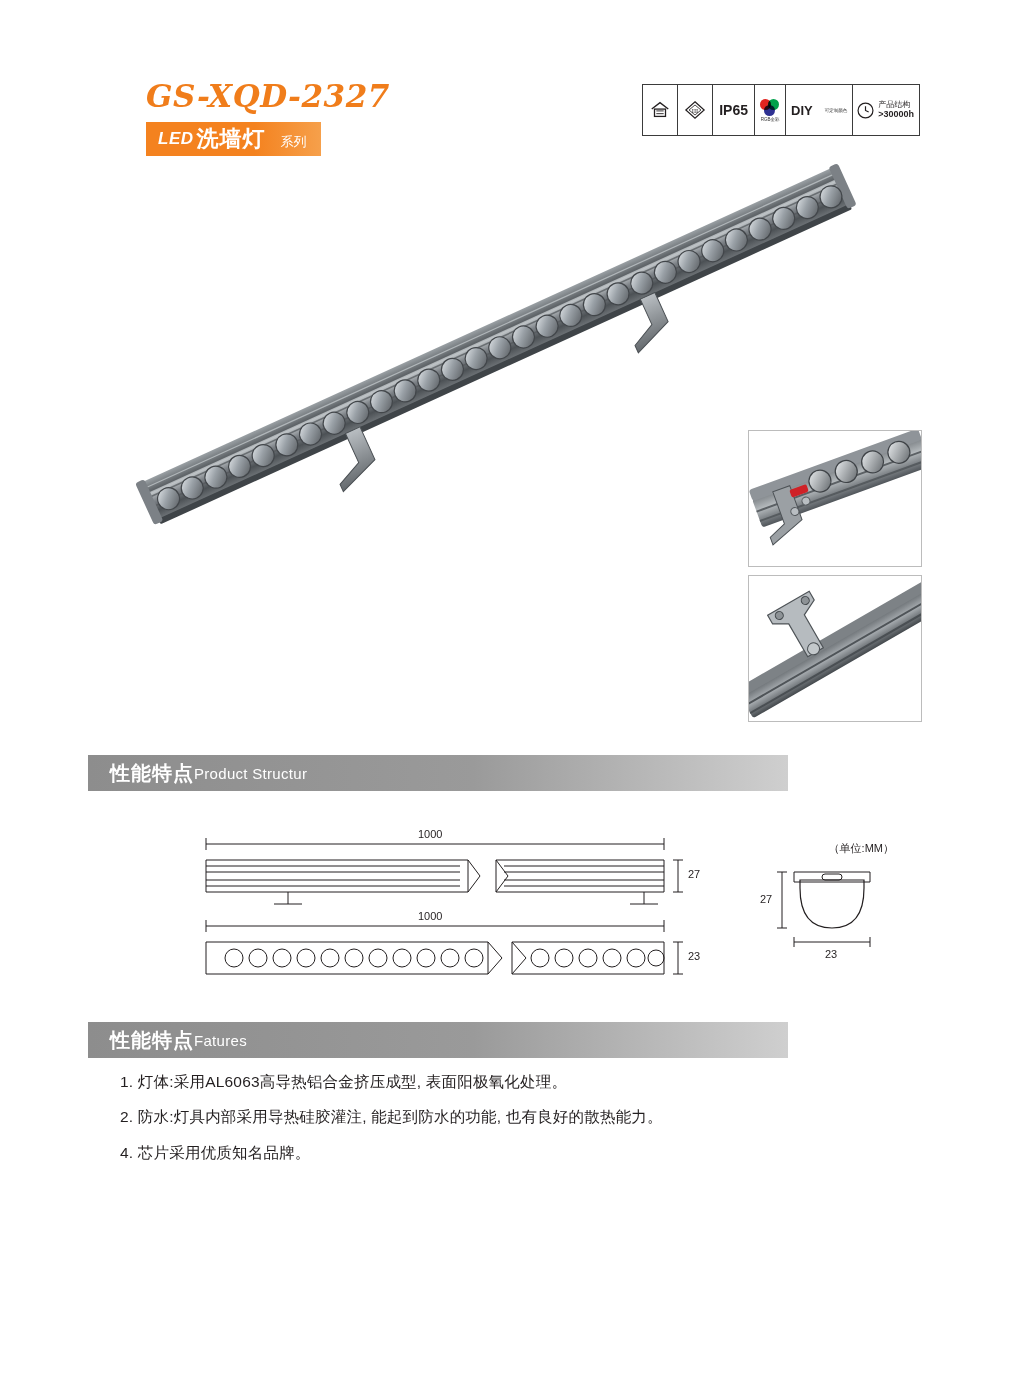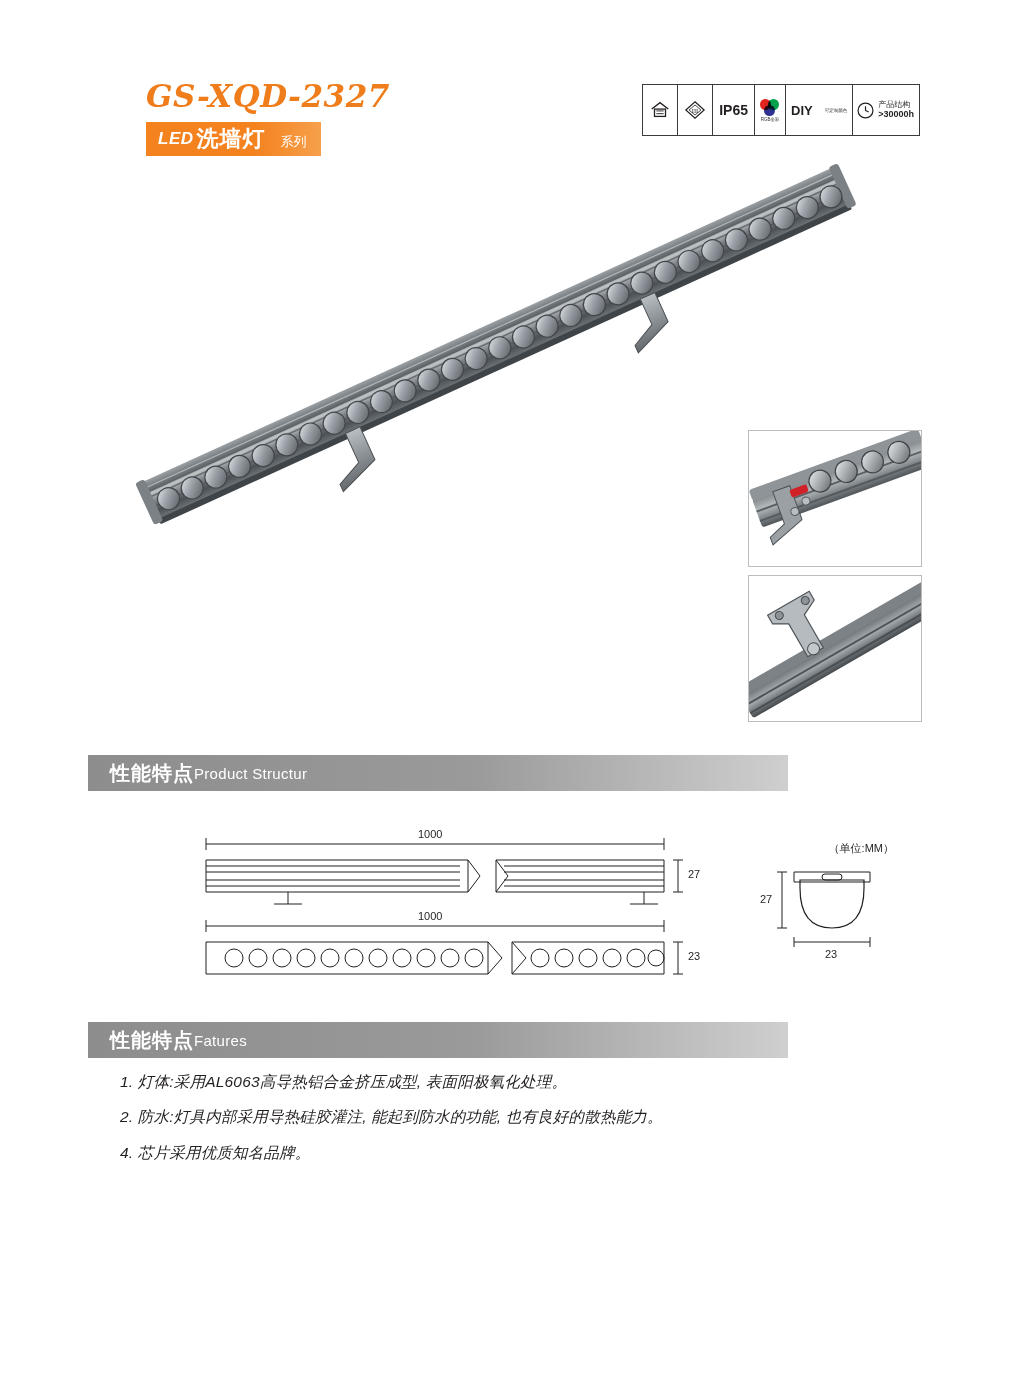--- a/index.html
+++ b/index.html
@@ -190,21 +190,20 @@
     left: 120px;
     top: 1072px;
     width: 800px;
   }
   .feature-line {
     font-size: 15.5px;
     color: #231f20;
     margin-bottom: 16px;
     letter-spacing: 0.2px;
     line-height: 1.25;
-    font-style: italic;
   }
 </style>
 </head>
 <body>
 
 <div class="header">
   <div class="model-code">GS-XQD-2327</div>
   <div class="series-bar">
     <span class="s-led">LED</span>
     <span class="s-cn">洗墙灯</span>

